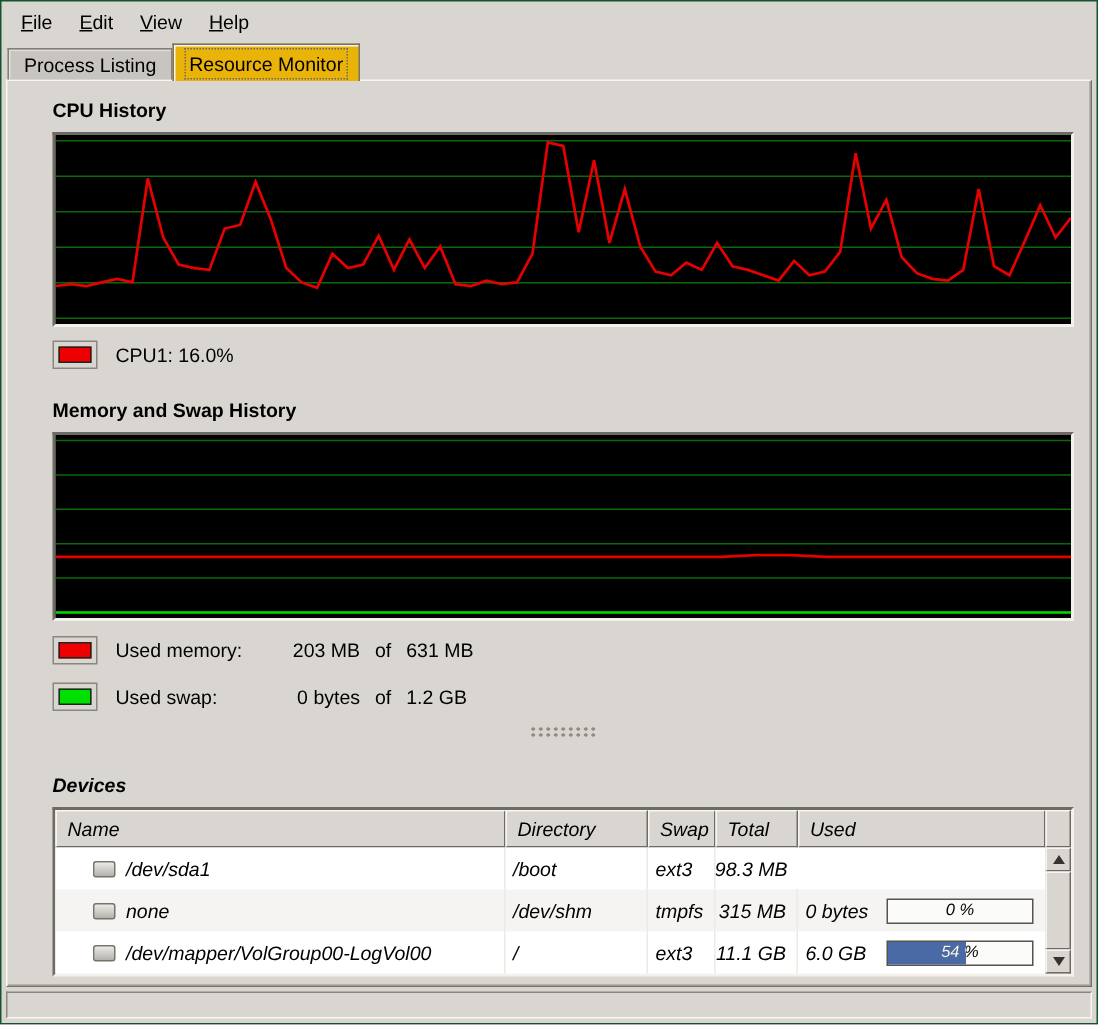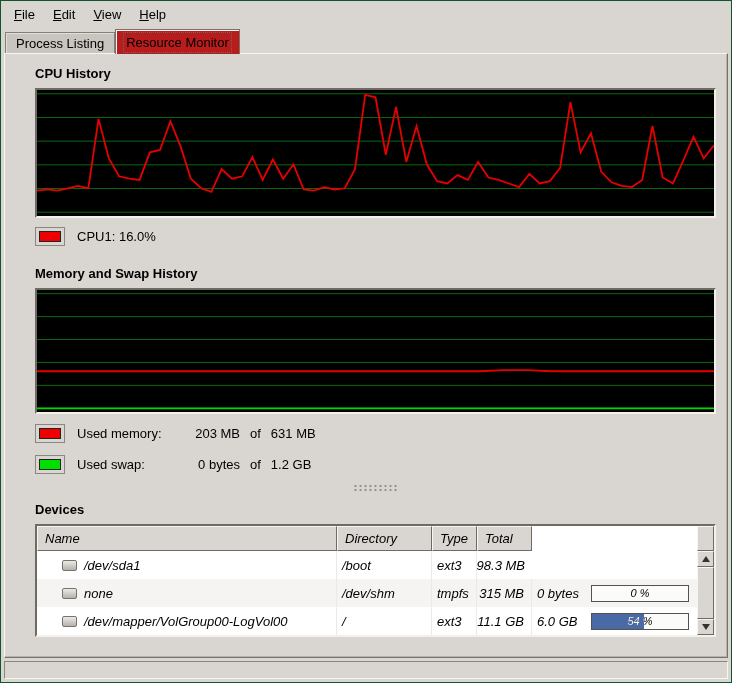--- a/index.html
+++ b/index.html
@@ -13,33 +13,33 @@
   .menubar { height:26px; display:flex; align-items:center; padding:0 4px; flex:0 0 26px; }
   .menu-item { padding:3px 9px; cursor:default; }
   .menu-item u { text-decoration:underline; }
 
   
   .tabbar { display:flex; align-items:flex-end; height:26px; flex:0 0 26px; padding-left:4px;
             position:relative; z-index:2; }
   .tab { padding:0 10px; display:flex; align-items:center; cursor:default; }
   .tab.inactive { height:21px; background:#c8c4bf; border:1px solid #827e78; border-bottom:none;
                   box-shadow:inset 1px 1px 0 #e2dfda; }
-  .tab.active { height:25px; background:#b91c1c; border:1px solid #76726b; border-bottom:none;
+  .tab.active { height:25px; background:#eab308; border:1px solid #76726b; border-bottom:none;
                 margin-bottom:-1px; box-shadow:inset 1px 1px 0 #f8f6f2; }
   .tab.active .tab-label { outline:1px dotted #6b6862; outline-offset:2px; }
 
   
   .panel { flex:1; margin:0 3px; border:1px solid #76726b;
            border-top-color:#f8f6f2; border-left-color:#f8f6f2;
            box-shadow:inset -1px -1px 0 #b6b2ac;
            padding:12px 11px 6px 30px; display:flex; flex-direction:column; }
 
   .section-title { font-weight:bold; font-size:13px; margin-bottom:7px; }
   .mem-title { margin-top:12px; }
-  .dev-title { margin-top:2px; }
+  .dev-title { margin-top:16px;font-style:italic; }
 
   .chart-frame { border:2px solid; border-color:#6e6a64 #f4f1ec #f4f1ec #6e6a64; flex:0 0 auto; }
   .chart-frame.cpu { height:130px; }
   .chart-frame.mem { height:126px; }
   .chart-frame svg { display:block; width:100%; height:100%; background:#000; }
 
   .legend-row { display:flex; align-items:center; }
   .cpu-legend { margin:9px 0 8px; }
   .mem-legend-1 { margin:10px 0 6px; }
   .mem-legend-2 { margin:6px 0 2px; }
@@ -174,22 +174,23 @@
     </div>
 
     <div class="pane-handle"></div>
 
     <div class="section-title dev-title">Devices</div>
     <div class="devices">
       <div class="table-main">
         <div class="thead">
           <div class="th">Name</div>
           <div class="th">Directory</div>
-          <div class="th">Type</div>
+          <div class="th">Swap</div>
           <div class="th">Total</div>
+          <div class="th">Used</div>
         </div>
         <div class="tbody">
             <div class="trow">
               <div class="td name">
                 <span class="drive-icon"></span>
                 <span>/dev/sda1</span>
               </div>
               <div class="td dir">/boot</div>
               <div class="td type">ext3</div>
               <div class="td total">98.3 MB</div>

